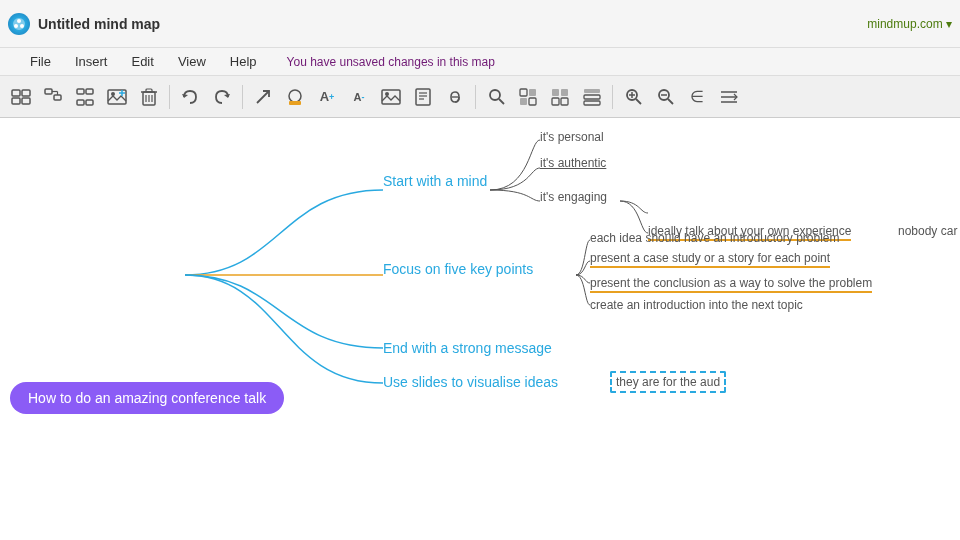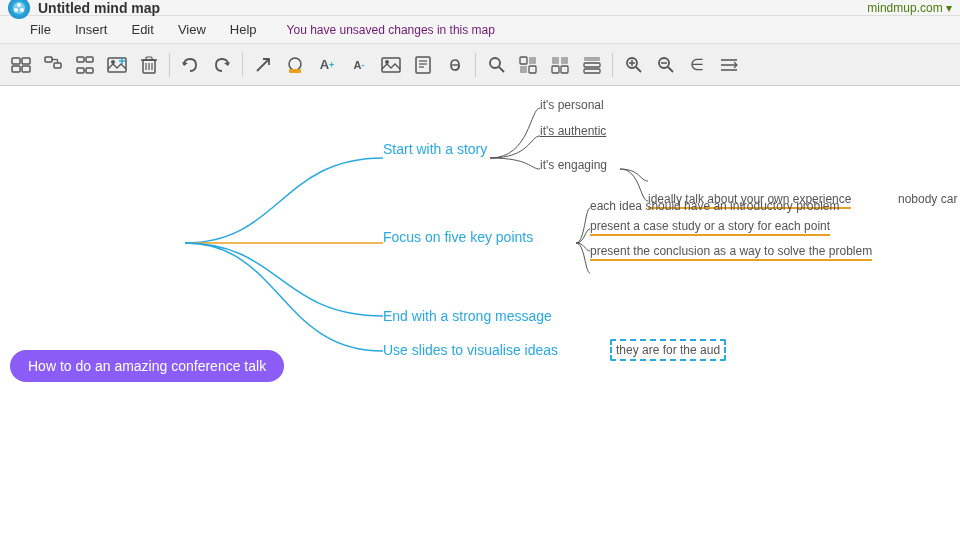--- a/index.html
+++ b/index.html
@@ -2,21 +2,21 @@
 <html><head>
   <meta charset="utf-8">
   <style>
     * { box-sizing: border-box; margin: 0; padding: 0; }
     body { font-family: Arial, sans-serif; background: #fff; width: 960px; height: 540px; overflow: hidden; }
 
     
     #title-bar {
       display: flex;
       align-items: center;
-      height: 16px;
+      height: 48px;
       background: #f5f5f5;
       border-bottom: 1px solid #ddd;
       padding: 0 8px;
       justify-content: space-between;
     }
     #title-left { display: flex; align-items: center; gap: 8px; }
     #app-logo {
       width: 22px; height: 22px;
       background: radial-gradient(circle, #29a9e0 40%, #1a7ab8 100%);
       border-radius: 50%;
@@ -345,21 +345,21 @@
     <path d="M 576,157 C 585,157 585,165 590,165" fill="none" stroke="#555" stroke-width="1"></path>
 
     <path d="M 576,157 C 585,157 585,187 590,187" fill="none" stroke="#555" stroke-width="1"></path>
   </svg>
 
   <div class="node" id="root-node">
     <span>How to do an amazing conference talk</span>
   </div>
 
   <div class="node branch-node" style="left:383px; top:55px;">
-    <span>Start with a story</span>
+    <span>Start with a mind</span>
   </div>
 
   <div class="node leaf-node" style="left:540px; top:12px;">
     <span>it's personal</span>
   </div>
 
   <div class="node leaf-node" style="left:540px; top:38px;text-decoration:underline;">
     <span>it's authentic</span>
   </div>
 
@@ -385,20 +385,23 @@
   </div>
 
   <div class="node highlight-yellow" style="left:590px; top:133px;">
     <span>present a case study or a story for each point</span>
   </div>
 
   <div class="node highlight-yellow" style="left:590px; top:158px;">
     <span>present the conclusion as a way to solve the problem</span>
   </div>
 
+  <div class="node leaf-node" style="left:590px; top:180px;">
+    <span>create an introduction into the next topic</span>
+  </div>
 
   <div class="node branch-node" style="left:383px; top:222px;">
     <span>End with a strong message</span>
   </div>
 
   <div class="node branch-node" style="left:383px; top:256px;">
     <span>Use slides to visualise ideas</span>
   </div>
 
   <div class="node editing-node" style="left:610px; top:253px;">

